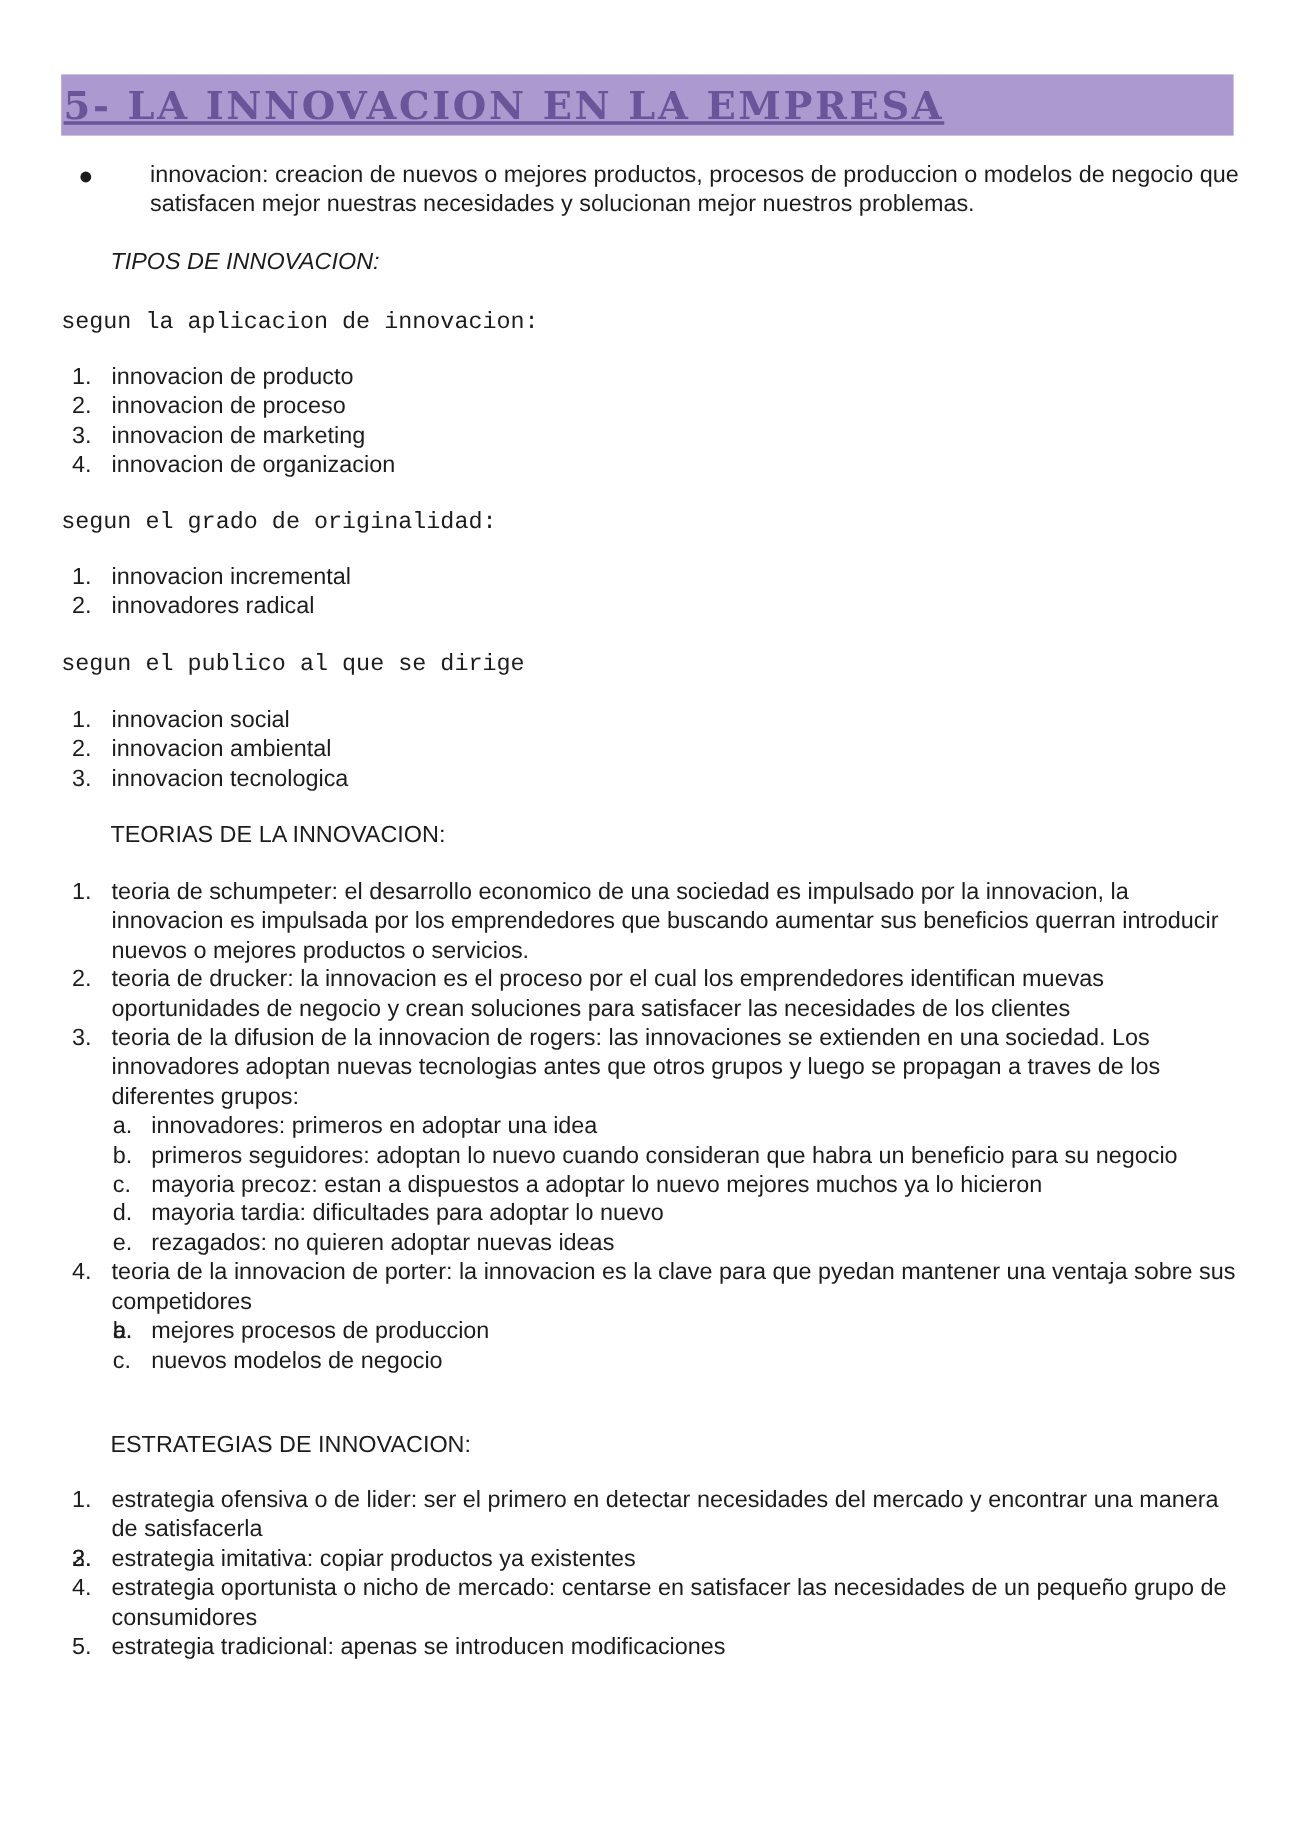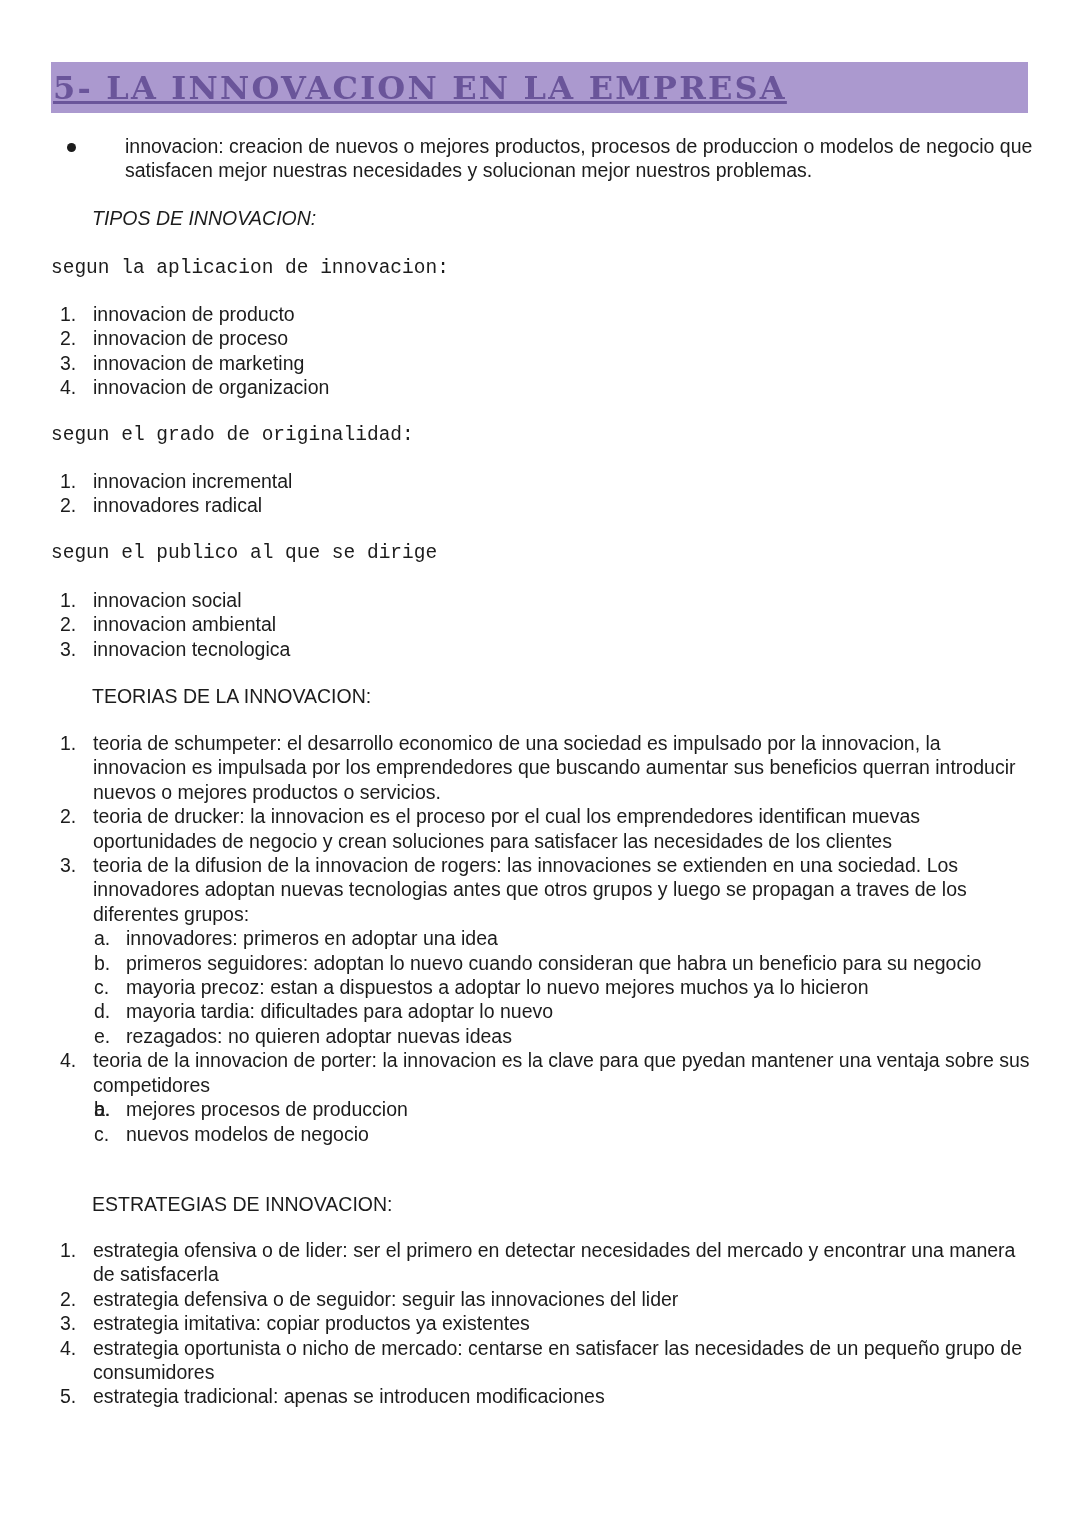--- a/index.html
+++ b/index.html
@@ -170,17 +170,17 @@
       <li class="sub-li"><span class="num">b.</span><span>mejores procesos de produccion</span></li>
       <li class="sub-li"><span class="num">c.</span><span>nuevos modelos de negocio</span></li>
     </ol>
   </li>
 </ol>
 
 <div class="section-heading" style="top:1192px;">ESTRATEGIAS DE INNOVACION:</div>
 
 <ol class="ol" style="top:1238px;">
   <li class="li"><span class="num">1.</span><span>estrategia ofensiva o de lider: ser el primero en detectar necesidades del mercado y encontrar una manera de satisfacerla</span></li>
-  <li class="li"><span class="num">2.</span><span>estrategia defensiva o de seguidor: seguir las innovaciones del lider</span></li>
+  <li class="li"><span class="num">2.</span></li>
   <li class="li"><span class="num">3.</span><span>estrategia imitativa: copiar productos ya existentes</span></li>
   <li class="li"><span class="num">4.</span><span>estrategia oportunista o nicho de mercado: centarse en satisfacer las necesidades de un pequeño grupo de consumidores</span></li>
   <li class="li"><span class="num">5.</span><span>estrategia tradicional: apenas se introducen modificaciones</span></li>
 </ol>
 
 </body></html>

